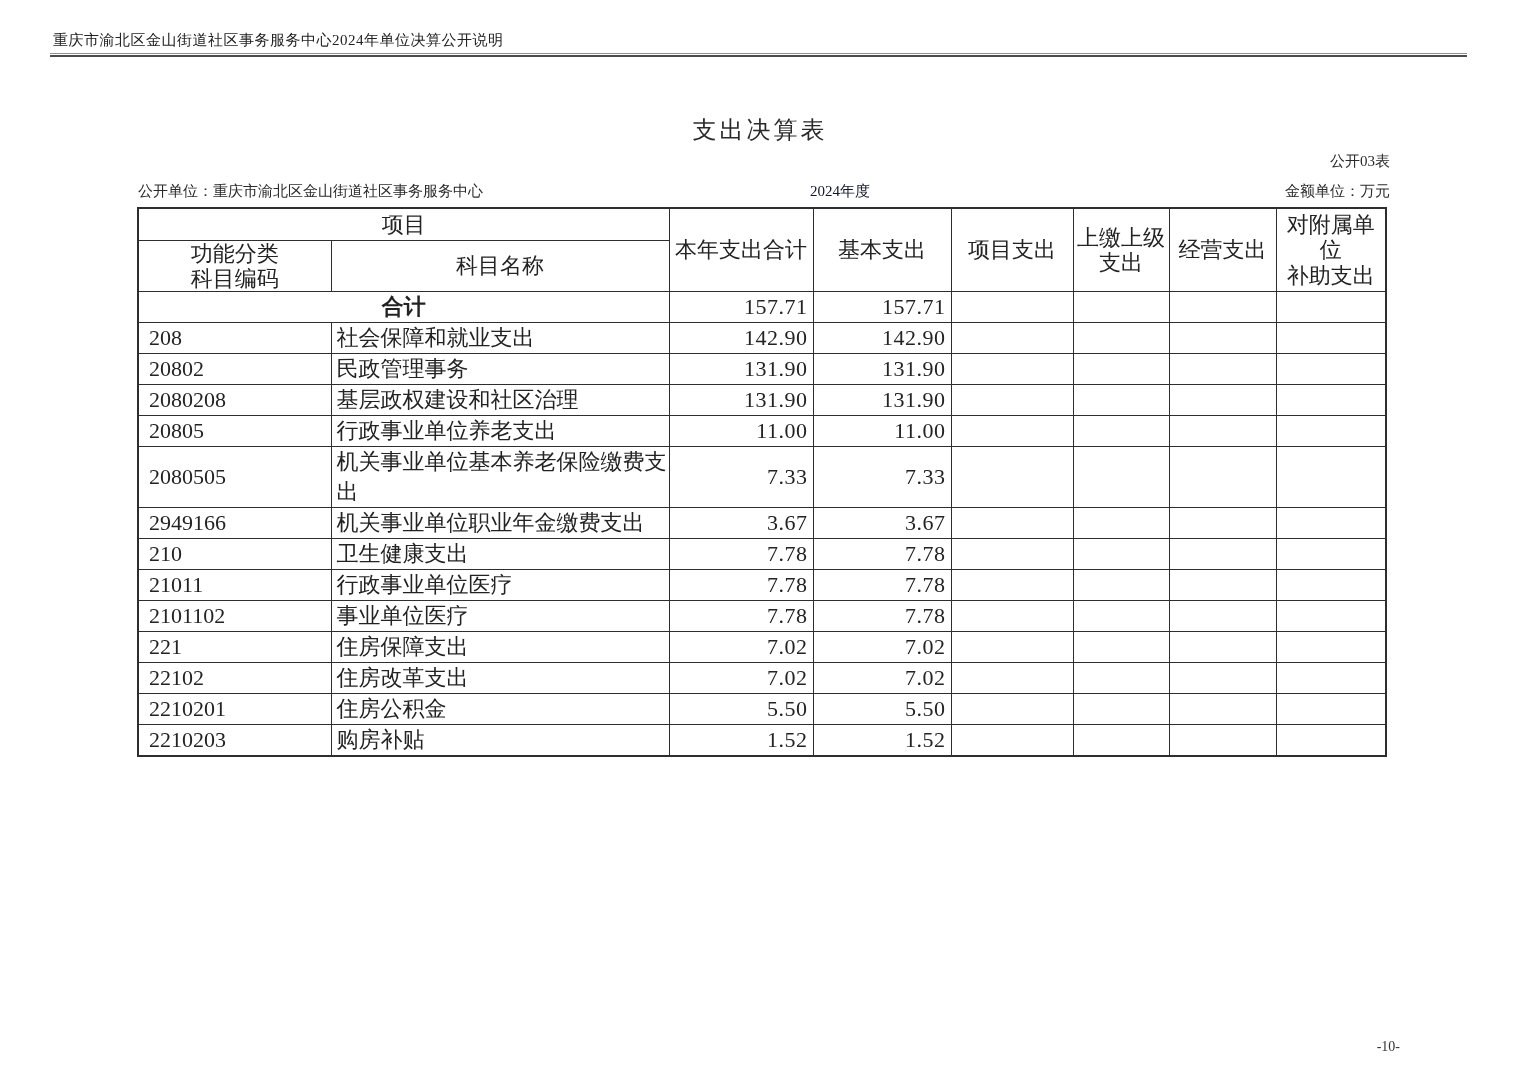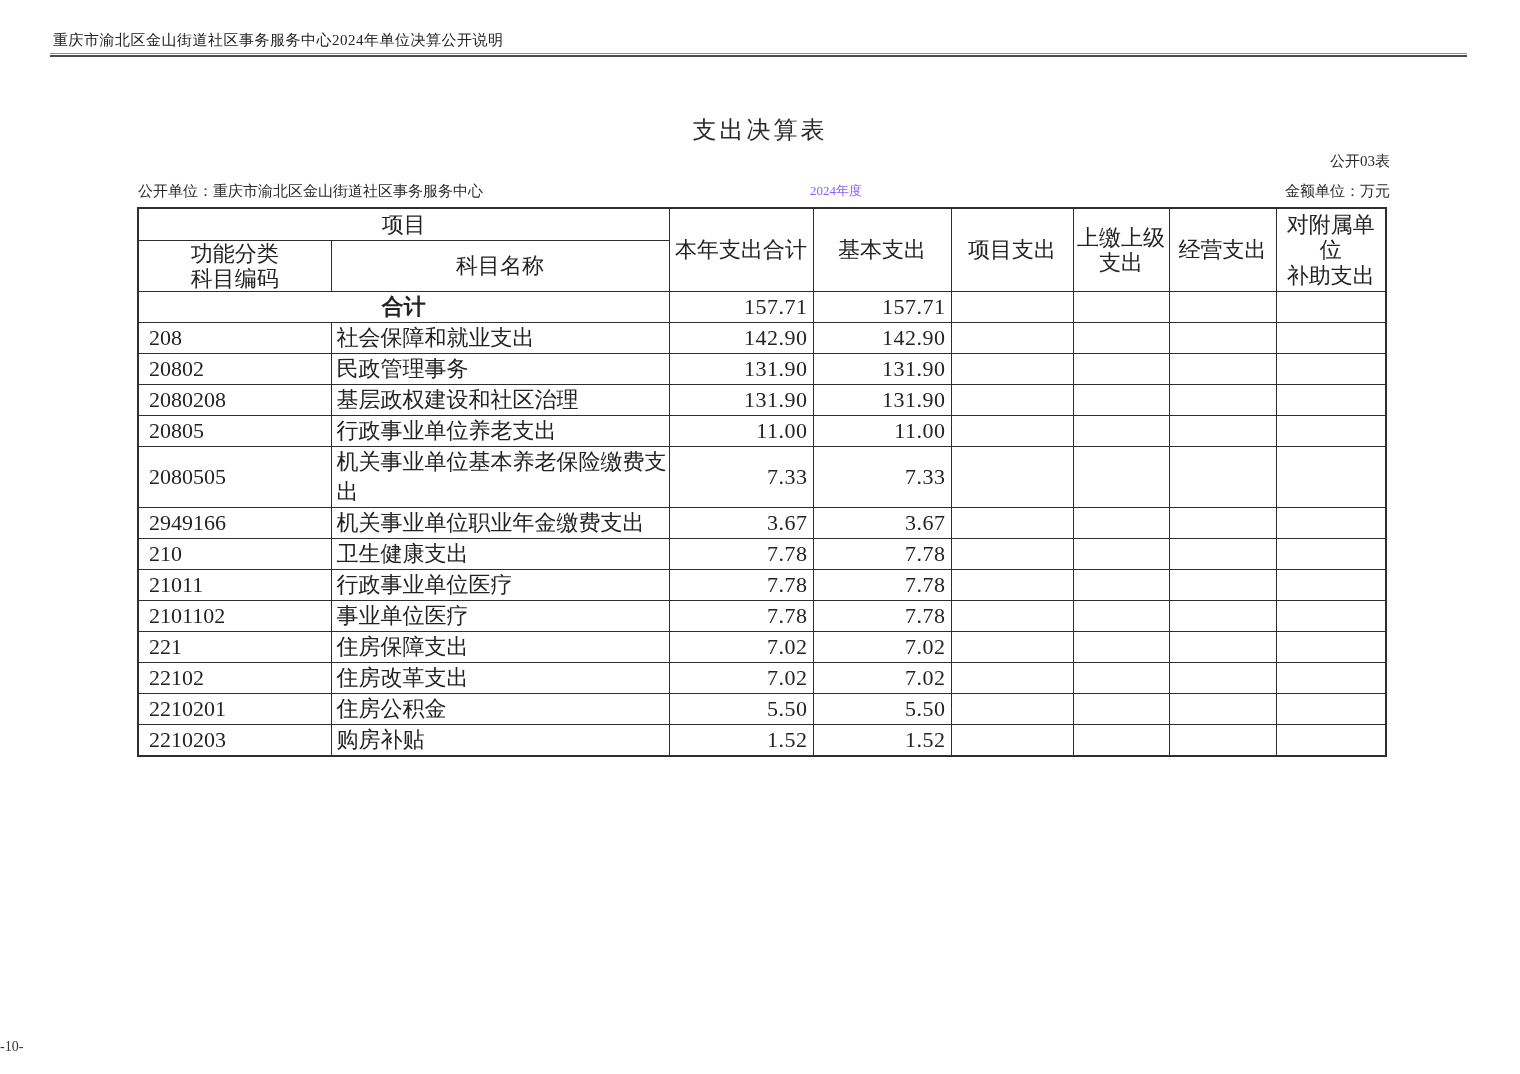--- a/index.html
+++ b/index.html
@@ -22,21 +22,21 @@
   .title {
     position:absolute; left:0; top:114px; width:1520px;
     text-align:center; font-size:24px; font-weight:normal;
     letter-spacing:3px; color:#2a2a2a;
   }
   .table-code {
     position:absolute; right:130px; top:152px;
     font-size:15px; color:#2a2a2a;
   }
   .meta-unit   { position:absolute; left:138px; top:182px; font-size:15px; color:#2a2a2a; }
-  .meta-year   { position:absolute; left:810px; top:182px; font-size:13px; color:#8b5cf6; }
+  .meta-year   { position:absolute; left:810px; top:182px; font-size:15px; color:#0f172a; }
   .meta-amount { position:absolute; right:130px; top:182px; font-size:15px; color:#2a2a2a; }
 
   table.report {
     position:absolute; left:137px; top:207px; width:1248px;
     border-collapse:collapse; table-layout:fixed;
     border:2px solid #2e2e2e;
     font-size:22px; color:#232323;
   }
   table.report th, table.report td {
     border:1px solid #2e2e2e;
@@ -51,21 +51,21 @@
   tbody tr { height:28.5px; }
   td.code { text-align:left; padding-left:10px; vertical-align:middle; }
   td.name { text-align:left; padding-left:5px; vertical-align:middle; }
   td.num  { text-align:right; padding-right:5px; vertical-align:middle; letter-spacing:0.5px; }
   td.total-label { text-align:center; font-weight:bold; vertical-align:middle; }
 
   .notes { position:absolute; left:138px; top:684px; font-size:16px; color:#2a2a2a; line-height:22px; }
   .notes .indent { padding-left:37px; }
   .page-num {
     position:absolute; left:0; top:1039px; width:1400px;
-    text-align:left; font-size:14px; color:#333;
+    text-align:right; font-size:14px; color:#333;
   }
 </style>
 </head>
 <body>
 
 <div class="doc-header">重庆市渝北区金山街道社区事务服务中心2024年单位决算公开说明</div>
 <div class="head-rule"></div>
 <h1 class="title">支出决算表</h1>
 <div class="table-code">公开03表</div>
 <div class="meta-unit">公开单位：重庆市渝北区金山街道社区事务服务中心</div>

